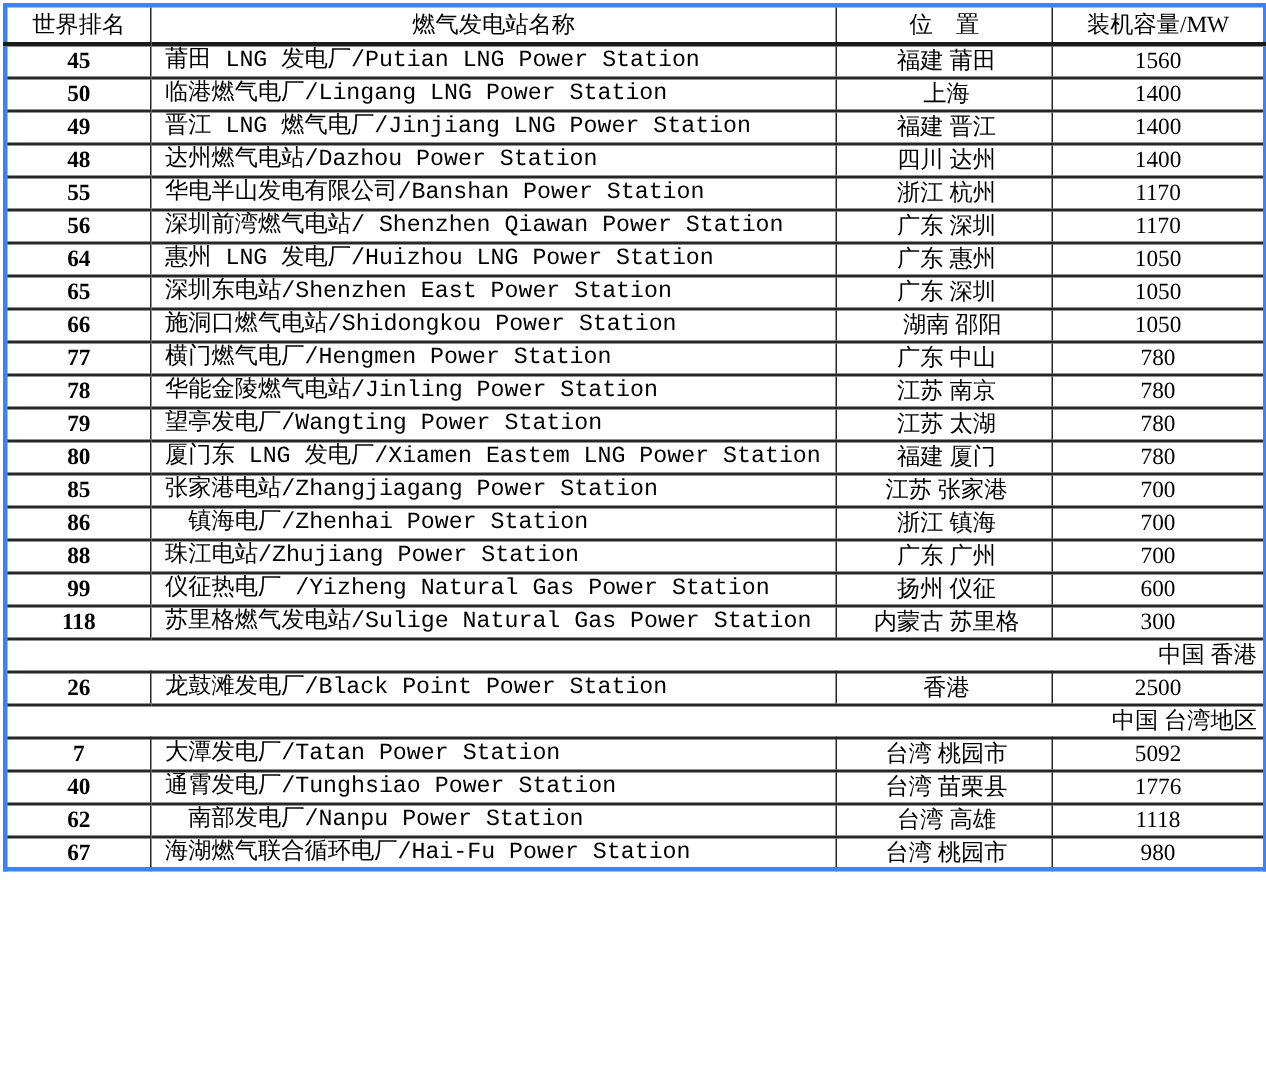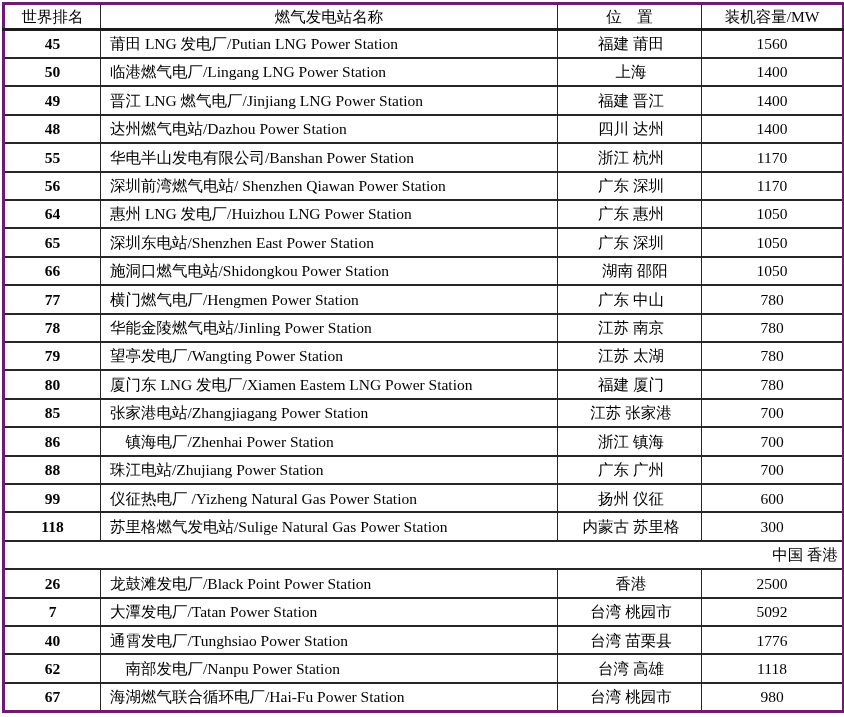--- a/index.html
+++ b/index.html
@@ -12,46 +12,46 @@
     overflow: hidden;
   }
   .page {
     width: 844px;
     height: 717px;
     padding: 2px;
     background: #ffffff;
   }
   table.gas-table {
     width: 840px;
-    height: 711px;
+    height: 568px;
     table-layout: fixed;
     border-collapse: collapse;
     font-family: "Liberation Serif", "DejaVu Serif", serif;
     font-size: 15.5px;
     color: #000000;
-    border: 3px solid #701a75;
+    border: 3px solid #3b82f6;
   }
   th, td {
     border: 1px solid #262626;
     border-top-width: 2px;
     border-bottom-width: 2px;
     padding: 0 4px;
     height: 22px;
     line-height: 1.25;
     white-space: nowrap;
     overflow: hidden;
     font-weight: normal;
   }
   thead th {
     text-align: center;
     height: 26px;
     border-bottom: 3px solid #1b1b1b;
   }
   td.rank { text-align: center; font-weight: bold; }
-  td.name { text-align: left; padding-left: 9px; }
+  td.name { text-align: left; padding-left: 9px; font-family: Liberation Mono, monospace; }
   td.location { text-align: center; padding-left: 7px; margin-left: 28px; }
   td.capacity { text-align: center; margin-top: 28px; }
   tr.section td {
     text-align: right;
     padding-left: 9px;
   }
 </style>
 </head>
 <body>
 
@@ -182,20 +182,23 @@
         </tr>
         <tr class="section">
           <td colspan="4">中国 香港</td>
         </tr>
         <tr>
           <td class="rank">26</td>
           <td class="name">龙鼓滩发电厂/Black Point Power Station</td>
           <td class="location">香港</td>
           <td class="capacity">2500</td>
         </tr>
+        <tr class="section">
+          <td colspan="4">中国 台湾地区</td>
+        </tr>
         <tr>
           <td class="rank">7</td>
           <td class="name">大潭发电厂/Tatan Power Station</td>
           <td class="location">台湾 桃园市</td>
           <td class="capacity">5092</td>
         </tr>
         <tr>
           <td class="rank">40</td>
           <td class="name">通霄发电厂/Tunghsiao Power Station</td>
           <td class="location">台湾 苗栗县</td>

